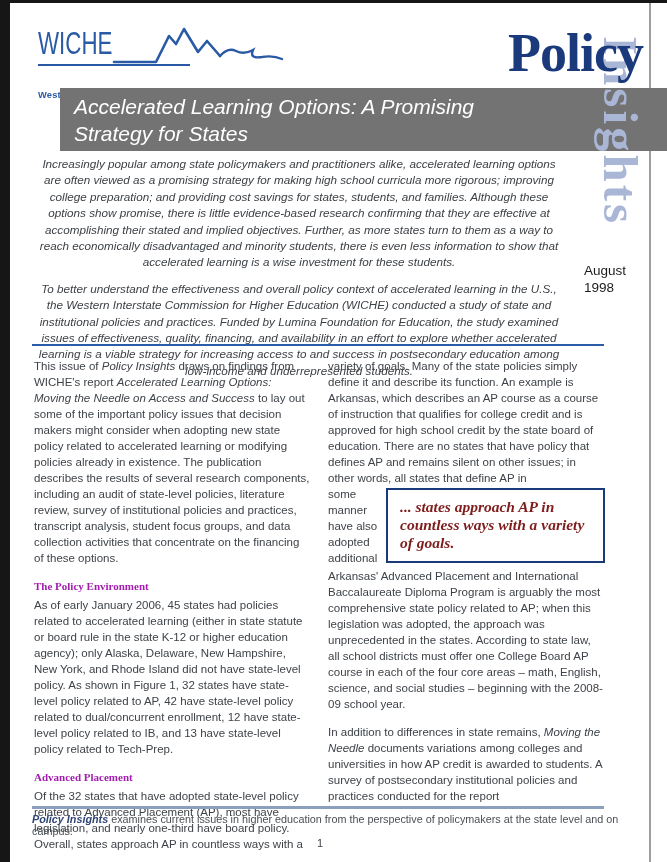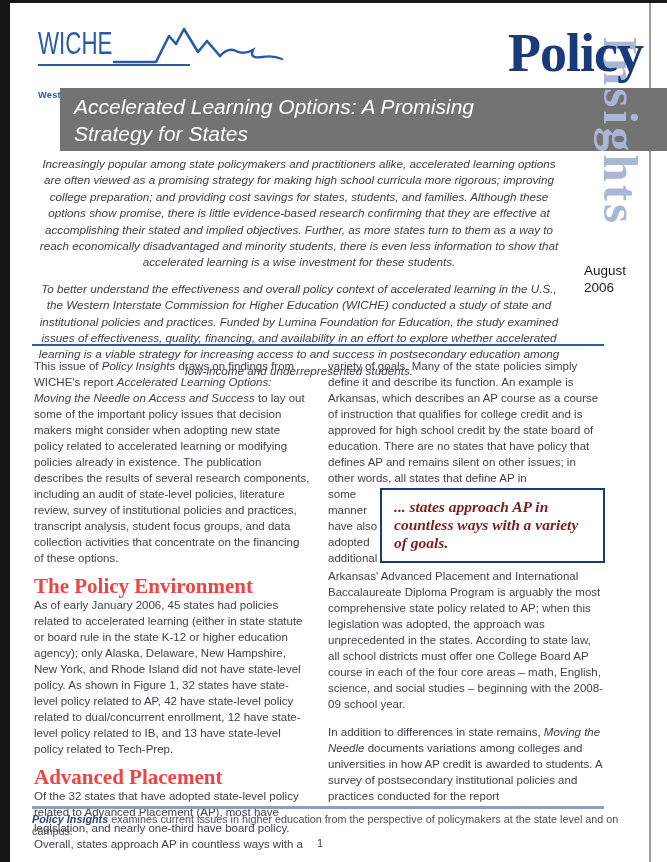--- a/index.html
+++ b/index.html
@@ -38,22 +38,22 @@
   .intro p{margin:0 0 10px 0;font-style:italic;font-size:11.7px;line-height:16.4px;color:#3c4146;}
 
   .rule-main{position:absolute;left:32px;top:344px;width:572px;height:2px;background:#2b5ca8;}
 
   
   .columns{position:absolute;left:34px;top:358px;width:572px;display:flex;gap:17px;}
   .col{width:277px;font-size:11.5px;line-height:16px;color:#3e4349;}
   .col p{margin:0 0 12px 0;}
   .col .it{font-style:italic;}
   .col h2{margin:2px 0 3px 0;font-family:"Liberation Serif",serif;font-weight:bold;
-        font-size:21px;color:#ef4444;}
-  .quote-row{display:flex;align-items:flex-start;margin:0 0 2px 0;}
+        font-size:11px;color:#a21caf;}
+  .quote-row{display:flex;align-items:flex-start;gap:6px;margin:0 0 2px 0;}
   .wrap-col{width:52px;flex:0 0 auto;}
   .quote-box{flex:1;border:2px solid #1b3a7c;padding:8px 10px 9px 12px;margin-top:2px;
         font-family:"Liberation Serif",serif;font-weight:bold;font-style:italic;
         font-size:15.5px;line-height:18px;color:#7f1d1d;}
 
   
   .footer-rule{position:absolute;left:32px;top:806px;width:572px;height:3px;background:#8aa0bd;}
   .footer-note{position:absolute;left:32px;top:813px;width:592px;font-size:10.8px;color:#4a4f55;}
   .footer-note .lead{font-weight:bold;font-style:italic;color:#2d4373;}
   .page-number{position:absolute;left:0;top:837px;width:640px;text-align:center;
@@ -75,21 +75,21 @@
       <path d="M2 36 L44 36 L57 10 L64 18 L72 3 L86 26 L95 15 L108 30" fill="none" stroke="#2a5aa5" stroke-width="2.6" stroke-linejoin="round" stroke-linecap="round"></path>
       <path d="M108 30 Q116 21 124 25 Q132 29 141 24 Q137 33 150 31 Q161 29 170 33" fill="none" stroke="#2a5aa5" stroke-width="2.4" stroke-linecap="round"></path>
     </svg>
     <div class="logo-tagline">Western Interstate Commission for Higher Education</div>
   </div>
 
   <div class="policy-title">Policy</div>
   <div class="insights-vertical">Insights</div>
   <div class="issue-date">
     <div>August</div>
-    <div>2006</div>
+    <div>1998</div>
   </div>
 
   <div class="banner">
     <div class="banner-title">Accelerated Learning Options: A Promising Strategy for States</div>
   </div>
 
   <div class="intro">
     <p>Increasingly popular among state policymakers and practitioners alike, accelerated learning options are often viewed as a promising strategy for making high school curricula more rigorous; improving college preparation; and providing cost savings for states, students, and families. Although these options show promise, there is little evidence-based research confirming that they are effective at accomplishing their stated and implied objectives. Further, as more states turn to them as a way to reach economically disadvantaged and minority students, there is even less information to show that accelerated learning is a wise investment for these students.</p>
     <p>To better understand the effectiveness and overall policy context of accelerated learning in the U.S., the Western Interstate Commission for Higher Education (WICHE) conducted a study of state and institutional policies and practices. Funded by Lumina Foundation for Education, the study examined issues of effectiveness, quality, financing, and availability in an effort to explore whether accelerated learning is a viable strategy for increasing access to and success in postsecondary education among low-income and underrepresented students.</p>
   </div>

